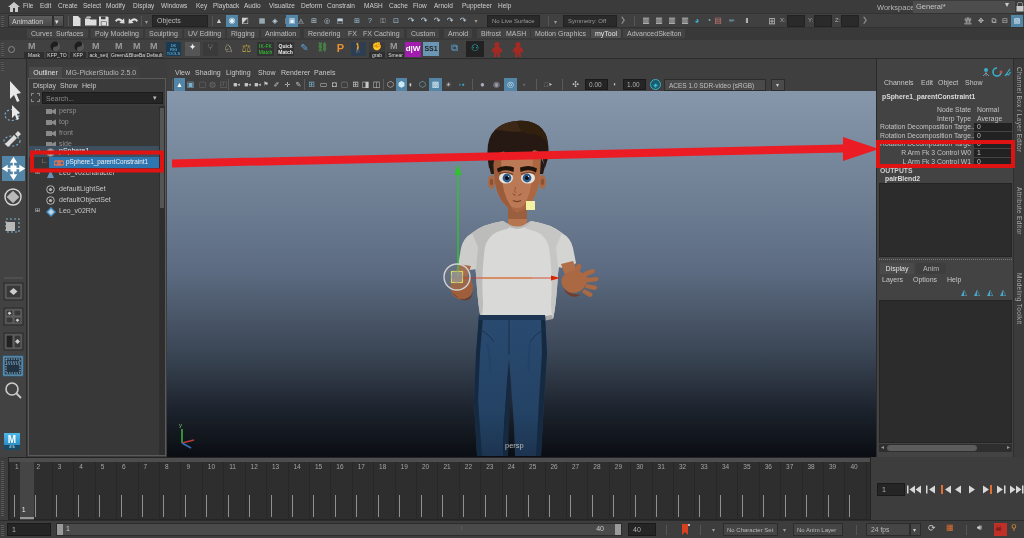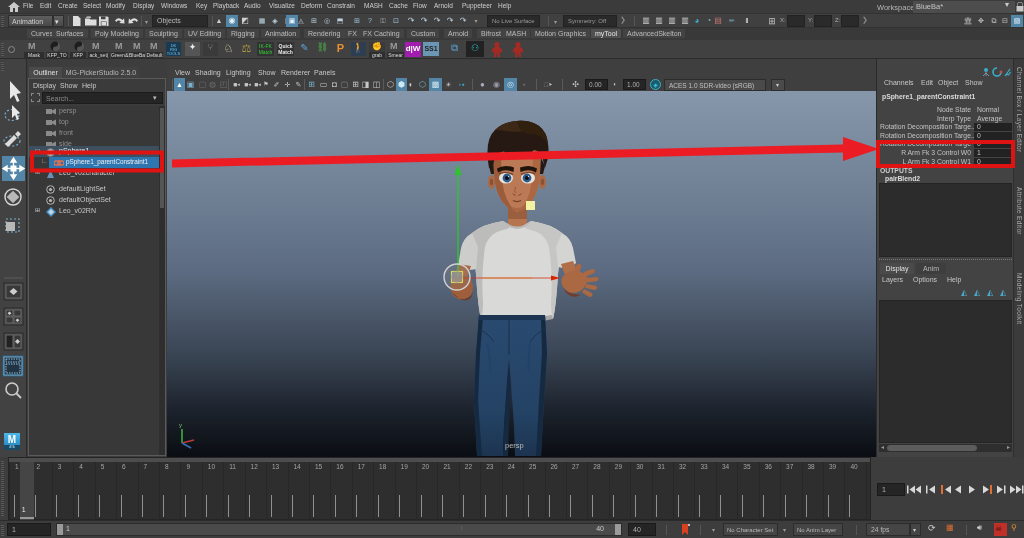--- a/index.html
+++ b/index.html
@@ -31,21 +31,21 @@
       <span style="position:absolute;left:301px;top:2px">Deform</span>
       <span style="position:absolute;left:327px;top:2px">Constrain</span>
       <span style="position:absolute;left:364px;top:2px">MASH</span>
       <span style="position:absolute;left:389px;top:2px">Cache</span>
       <span style="position:absolute;left:413px;top:2px">Flow</span>
       <span style="position:absolute;left:434px;top:2px">Arnold</span>
       <span style="position:absolute;left:462px;top:2px">Puppeteer</span>
       <span style="position:absolute;left:498px;top:2px">Help</span>
     </div>
   <div class="abs" style="left:877px;top:3px;font-size:7.5px;color:#b5b5b5;">Workspace:</div>
-  <div class="abs" style="left:913px;top:1px;width:90px;height:12px;background:#4d4d4d;font-size:7.5px;color:#c5c5c5;padding:1px 3px 0;">BlueBa*</div>
+  <div class="abs" style="left:913px;top:1px;width:90px;height:12px;background:#4d4d4d;font-size:7.5px;color:#c5c5c5;padding:1px 3px 0;">General*</div>
   <div class="abs" style="left:1003px;top:1px;width:12px;height:12px;background:#4d4d4d;">
       <span style="position:absolute;left:2px;top:-1px;font-size:8px;color:#ccc;">▾</span>
     </div>
   <svg class="abs" style="left:1016px;top:2px" width="8" height="10" viewBox="0 0 8 10">
       <path d="M1 4 V3 a3 3 0 0 1 6 0 V4 H6.5 V3 a2.5 2.5 0 0 0 -5 0 V4 Z M0.5 4 h7 v5.5 h-7 Z" fill="#c8c8c8"></path>
     </svg>
 </div>
 
 <div id="statusline" class="abs" style="left:0;top:14px;width:1024px;height:14px;background:#404040;border-bottom:1px solid #323232;font-size:7px;">
 

